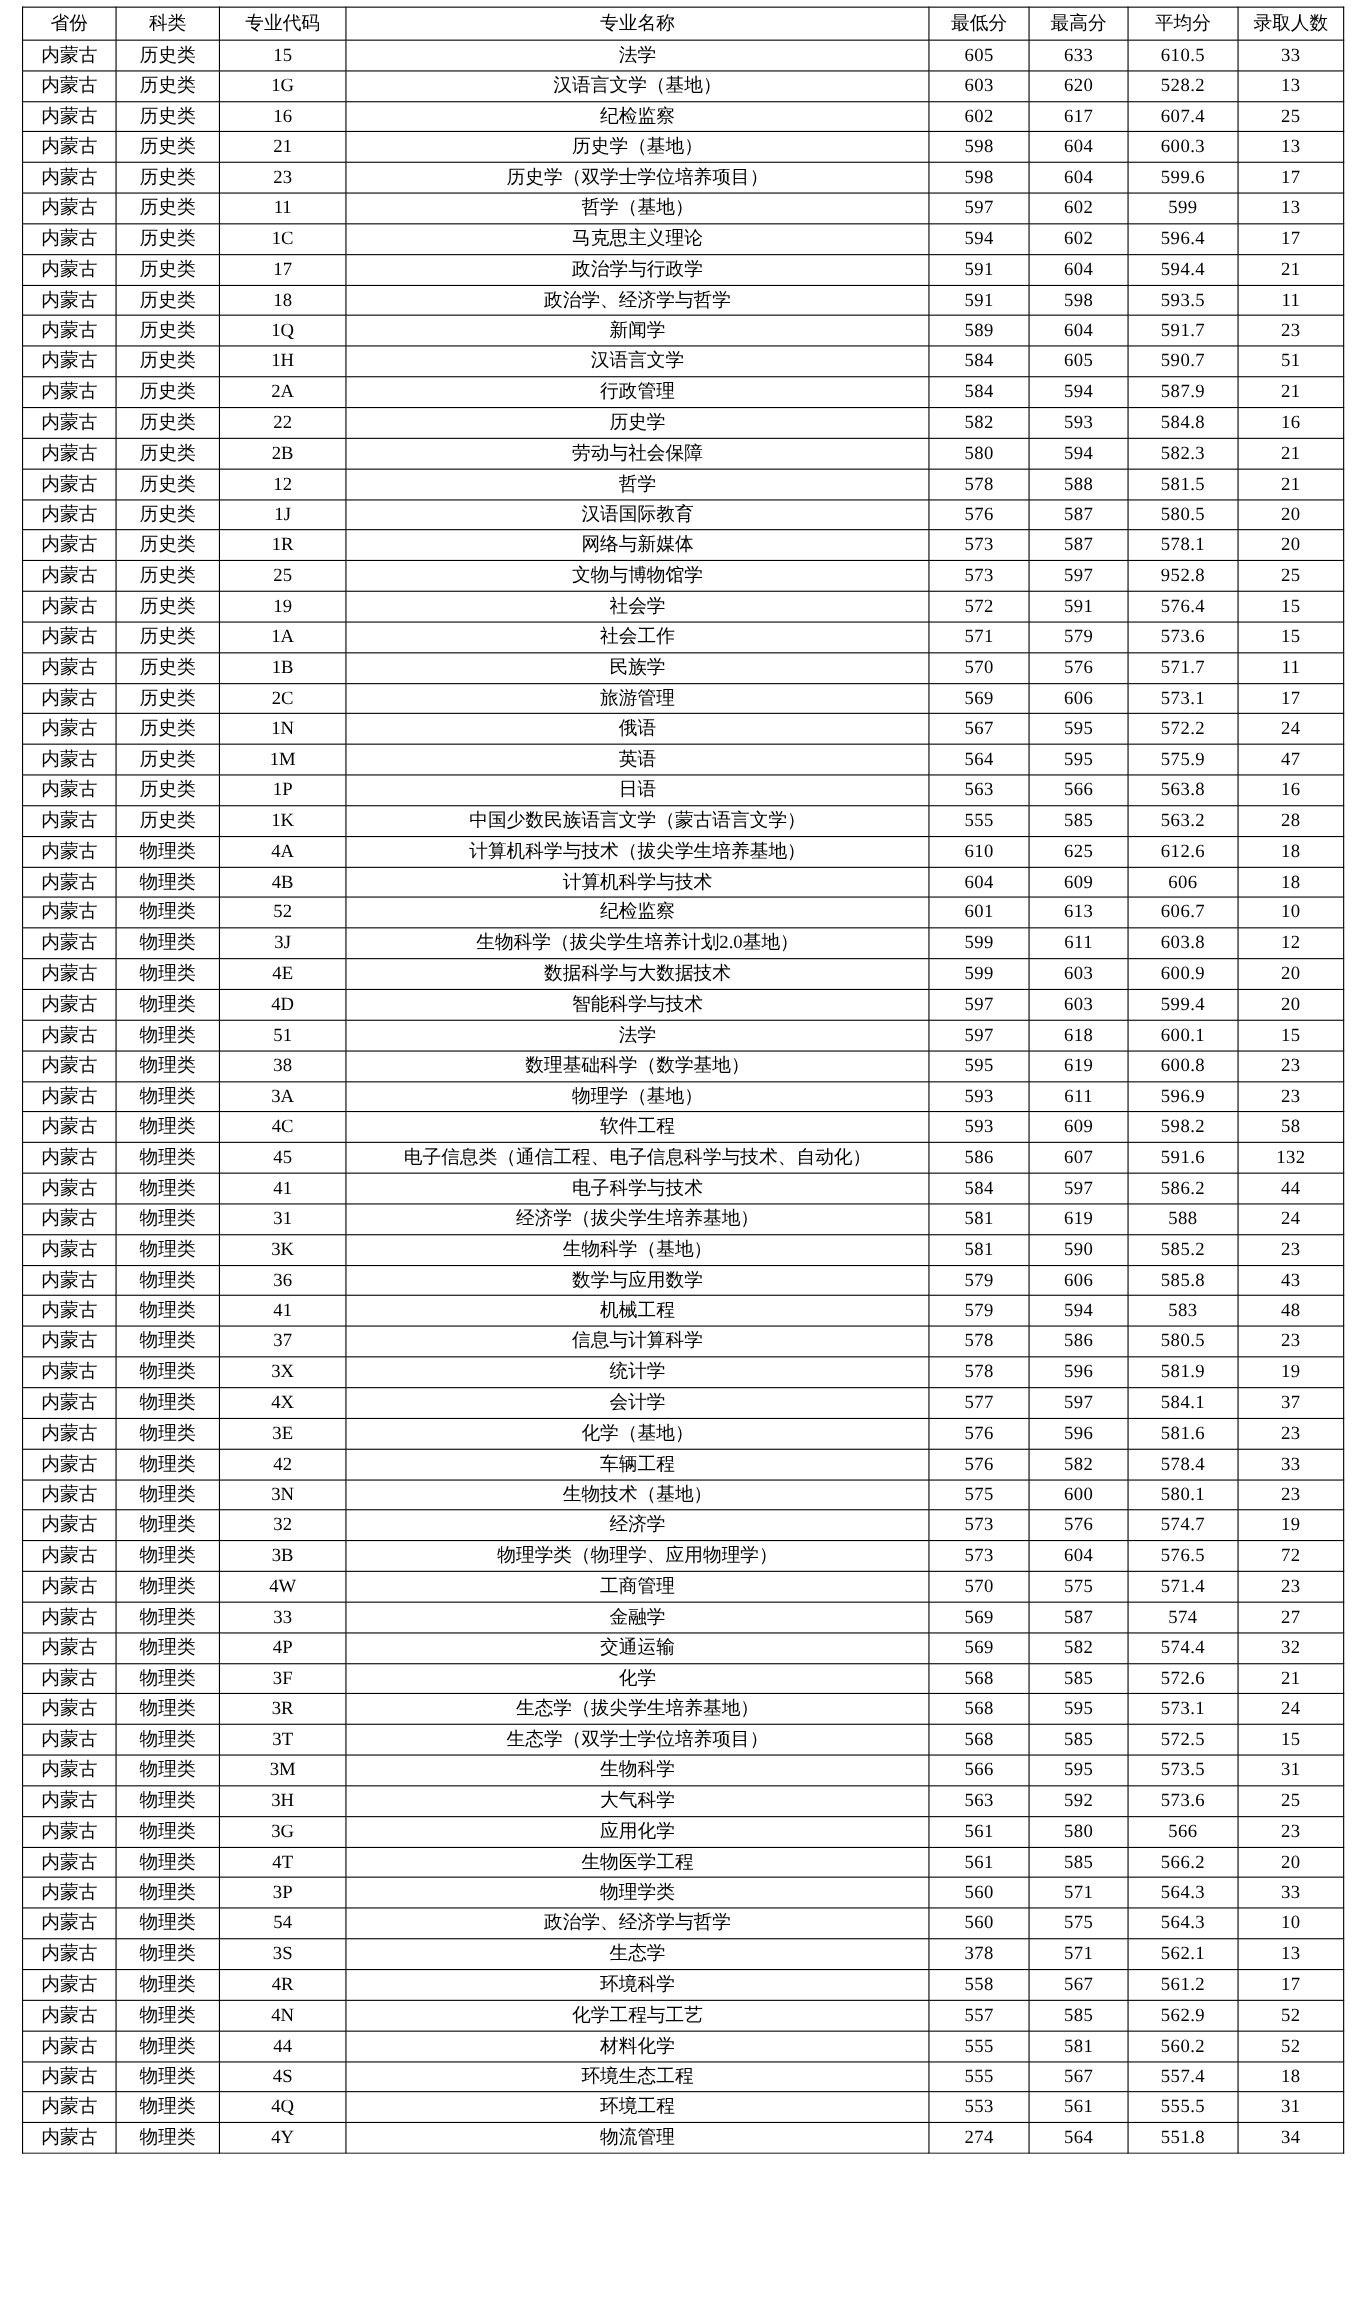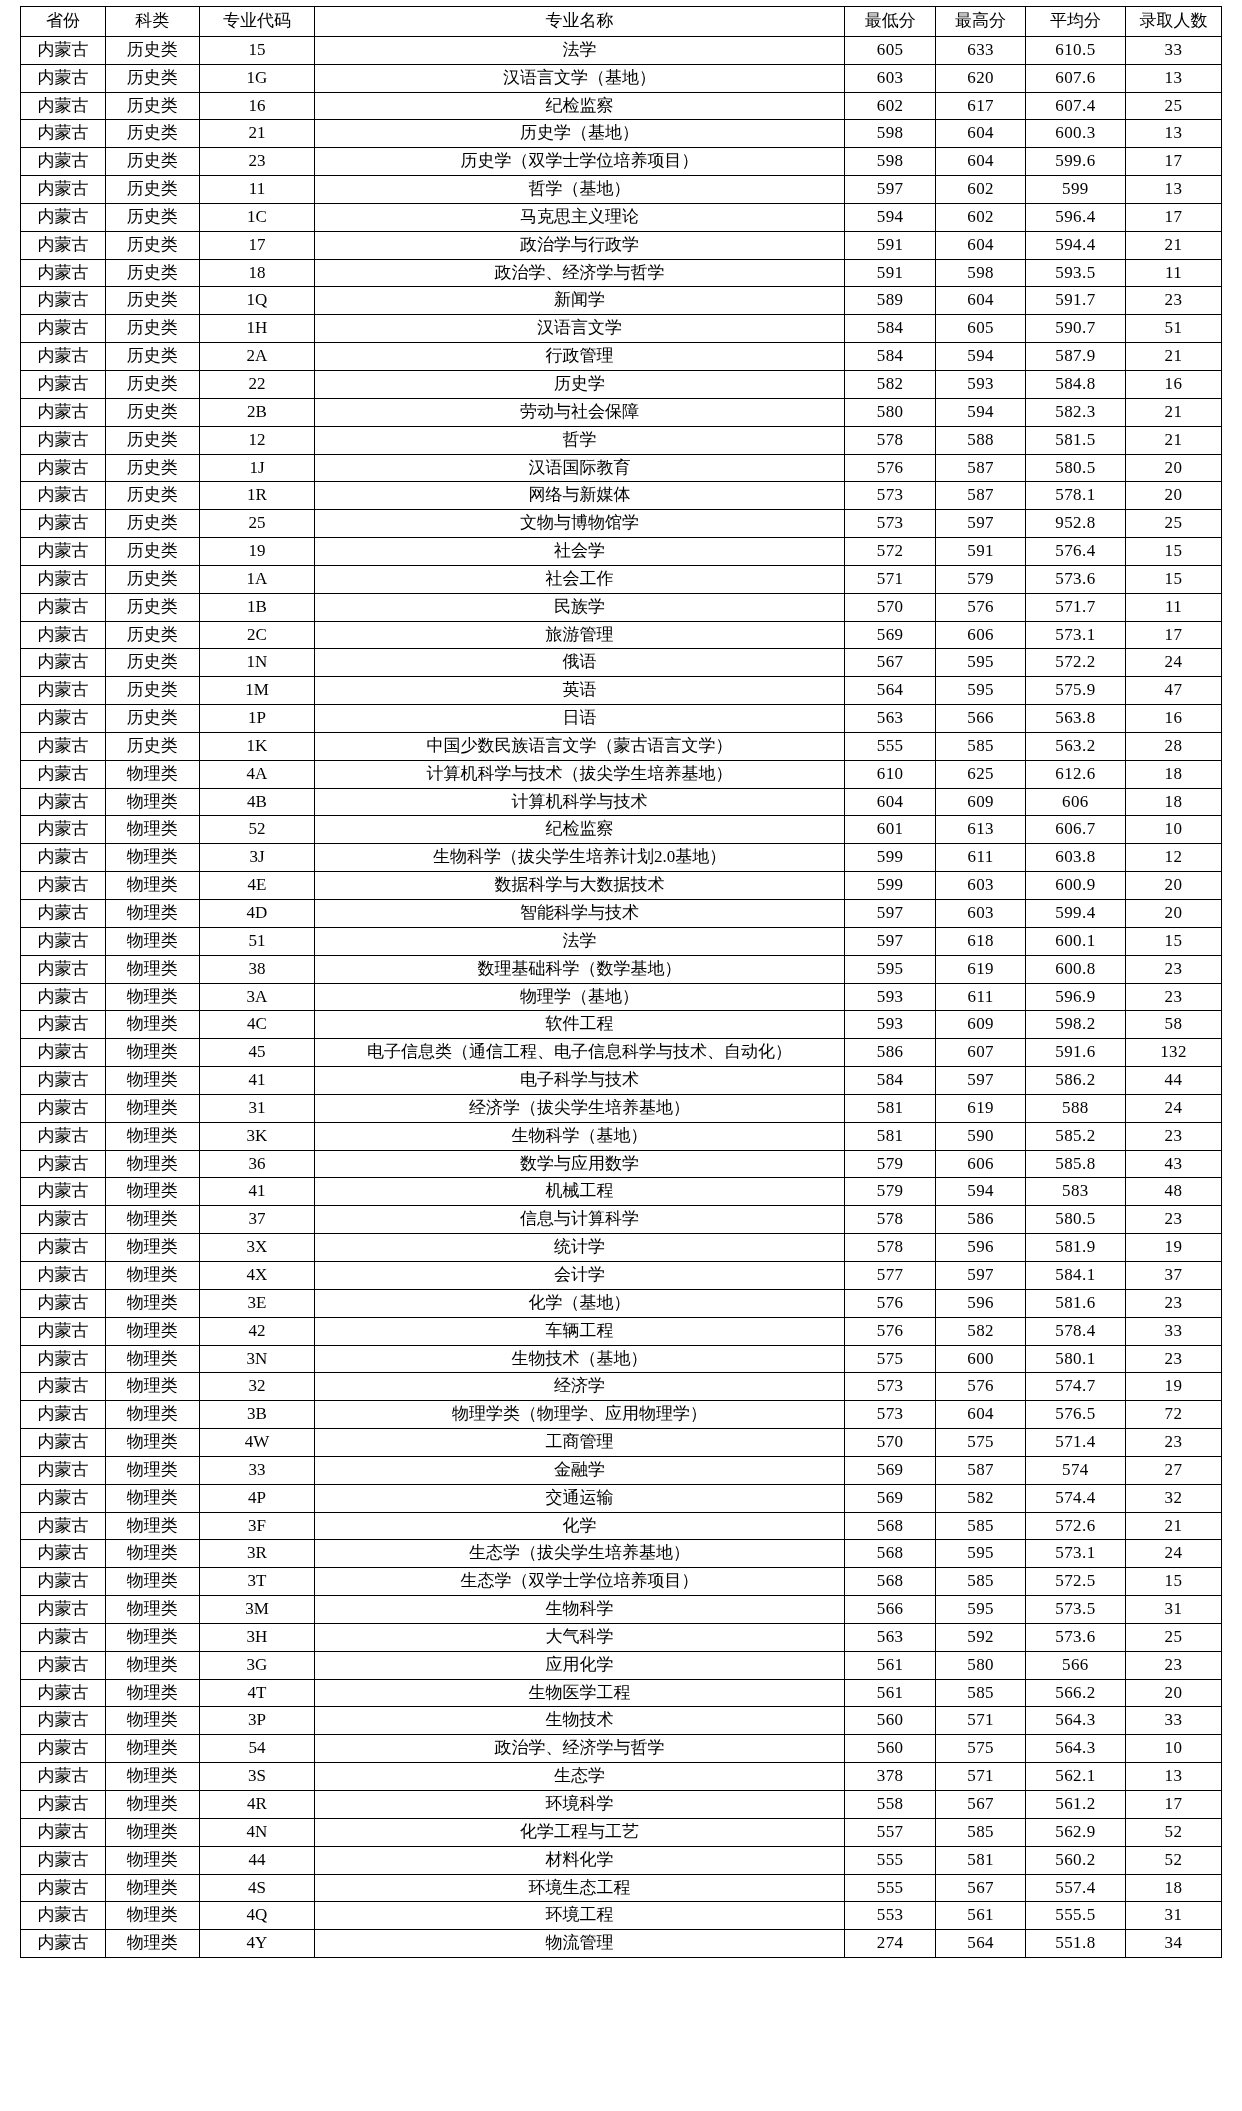--- a/index.html
+++ b/index.html
@@ -88,21 +88,21 @@
           <td class="num">610.5</td>
           <td class="num">33</td>
         </tr>
         <tr>
           <td>内蒙古</td>
           <td>历史类</td>
           <td>1G</td>
           <td>汉语言文学（基地）</td>
           <td class="num">603</td>
           <td class="num">620</td>
-          <td class="num">607.6</td>
+          <td class="num">528.2</td>
           <td class="num">13</td>
         </tr>
         <tr>
           <td>内蒙古</td>
           <td>历史类</td>
           <td>16</td>
           <td>纪检监察</td>
           <td class="num">602</td>
           <td class="num">617</td>
           <td class="num">607.4</td>
@@ -675,21 +675,21 @@
           <td>生物医学工程</td>
           <td class="num">561</td>
           <td class="num">585</td>
           <td class="num">566.2</td>
           <td class="num">20</td>
         </tr>
         <tr>
           <td>内蒙古</td>
           <td>物理类</td>
           <td>3P</td>
-          <td>生物技术</td>
+          <td>物理学类</td>
           <td class="num">560</td>
           <td class="num">571</td>
           <td class="num">564.3</td>
           <td class="num">33</td>
         </tr>
         <tr>
           <td>内蒙古</td>
           <td>物理类</td>
           <td>54</td>
           <td>政治学、经济学与哲学</td>

